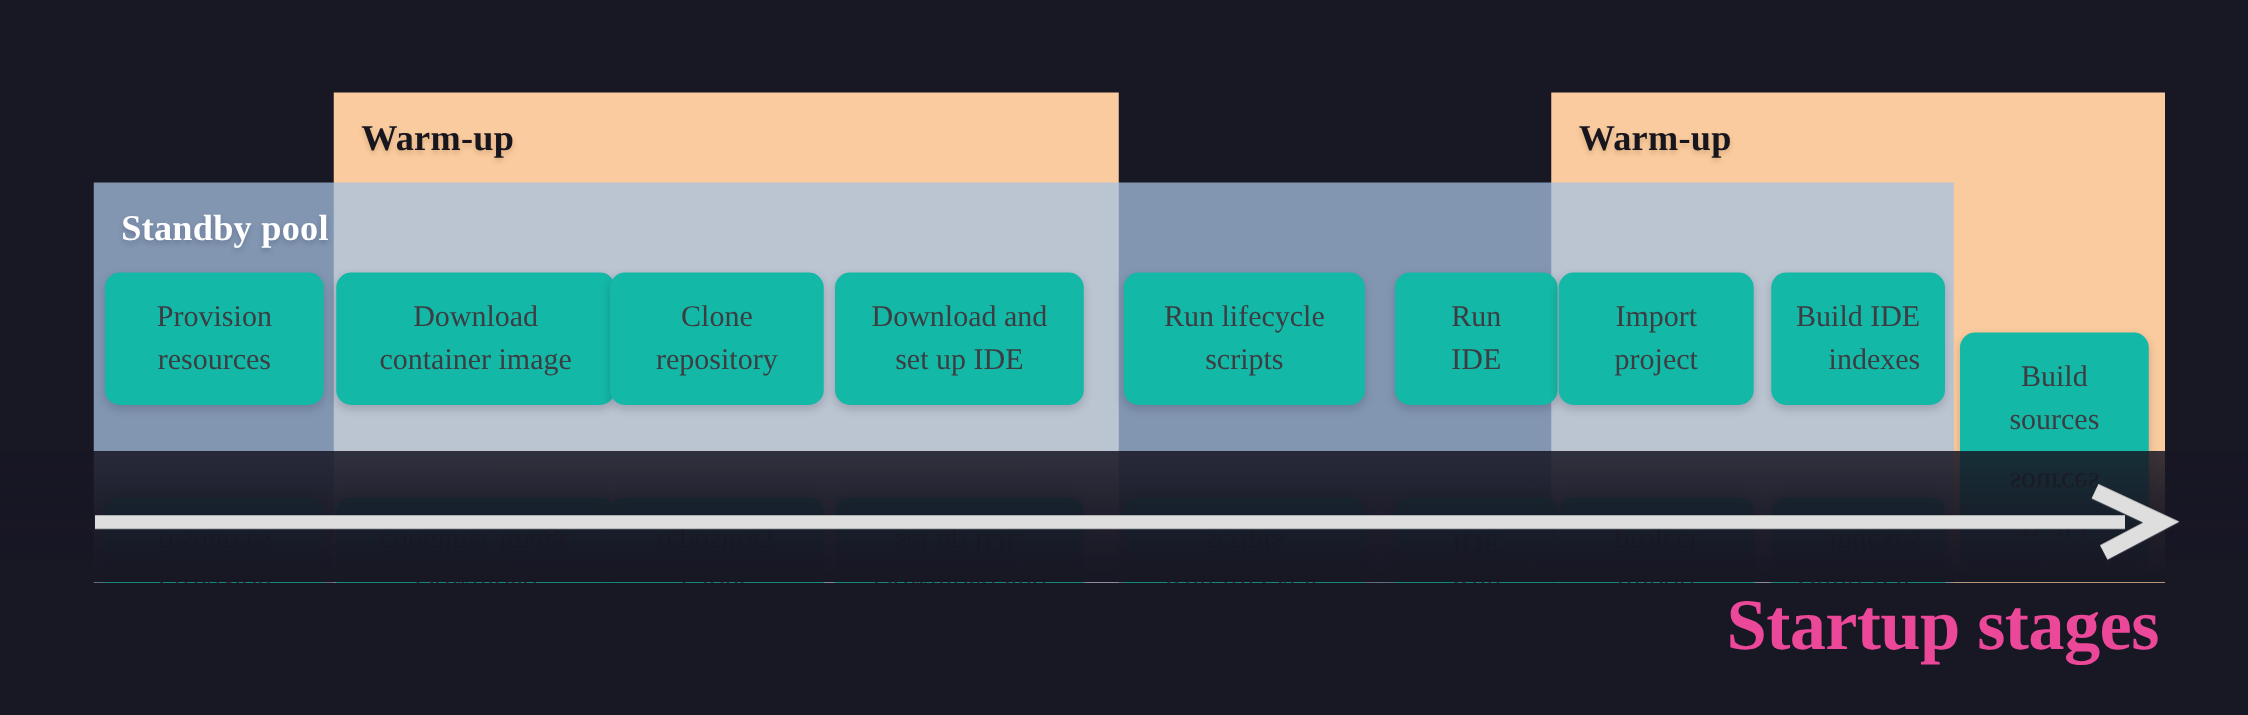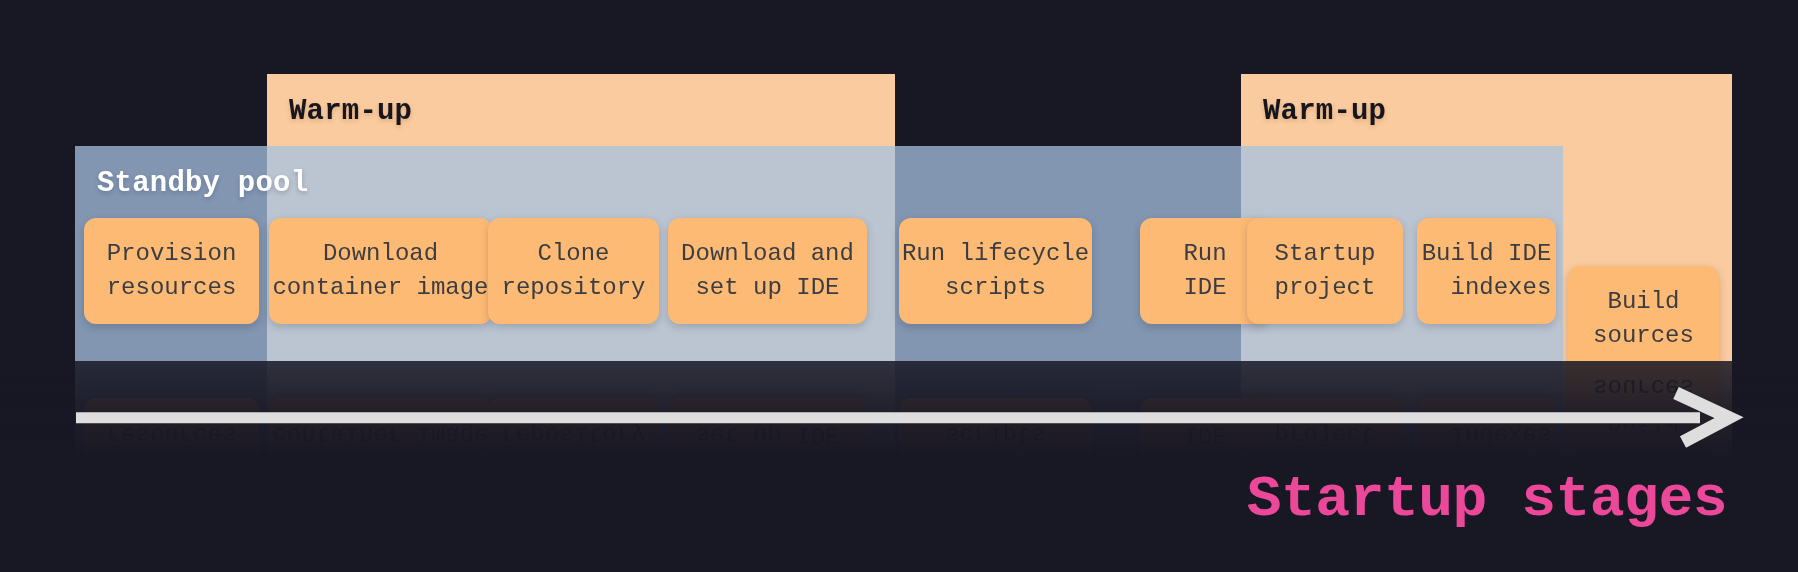--- a/index.html
+++ b/index.html
@@ -6,21 +6,21 @@
     margin: 0;
     padding: 0;
     background: #181724;
   }
   .canvas {
     position: relative;
     width: 1798px;
     height: 572px;
     background: #181724;
     overflow: hidden;
-    font-family: Liberation Mono, monospace;
+    font-family: Liberation Serif, serif;
   }
 
   
   .scene {
     position: absolute;
     left: 0;
     width: 1798px;
     height: 287px;
   }
   #diagram .scene { top: 74px; }
@@ -57,39 +57,39 @@
   }
   .standby .band-label {
     color: #ffffff;
     text-shadow: 0 2px 4px rgba(30, 40, 70, 0.25);
   }
 
   .stage {
     position: absolute;
     top: 144px;
     height: 106px;
-    background: #fdba74;
+    background: #14b8a6;
     border-radius: 12px;
     display: flex;
     align-items: center;
     justify-content: center;
     text-align: center;
     font-size: 24px;
     line-height: 34px;
     font-weight: 500;
     color: #3c3d42;
     white-space: pre-line;
     box-shadow: 0 3px 8px rgba(12, 12, 28, 0.18);
   }
   .s1 { left: 84px;   width: 175px; }
   .s2 { left: 269px;  width: 223px; }
   .s3 { left: 488px;  width: 171px; }
   .s4 { left: 668px;  width: 199px; }
   .s5 { left: 899px;  width: 193px; }
-  .s6 { left: 1140px; width: 130px; text-align: center; }
+  .s6 { left: 1116px; width: 130px; text-align: center; }
   .s7 { left: 1247px; width: 156px; }
   .s8 { left: 1417px; width: 139px; text-align: right; }
   .s9 { left: 1568px; width: 151px; margin-top: 48px; }
 
   
   #reflection {
     position: absolute;
     left: 0;
     top: 361px;
     width: 1798px;
@@ -162,21 +162,21 @@
       <div class="stage s2">Download
 container image</div>
       <div class="stage s3">Clone
 repository</div>
       <div class="stage s4">Download and
 set up IDE</div>
       <div class="stage s5">Run lifecycle
 scripts</div>
       <div class="stage s6">Run
 IDE</div>
-      <div class="stage s7">Startup
+      <div class="stage s7">Import
 project</div>
       <div class="stage s8">Build IDE
 indexes</div>
       <div class="stage s9">Build
 sources</div>
     </div>
   </div>
 
   <div id="reflection" aria-hidden="true">
     <div class="scene">

